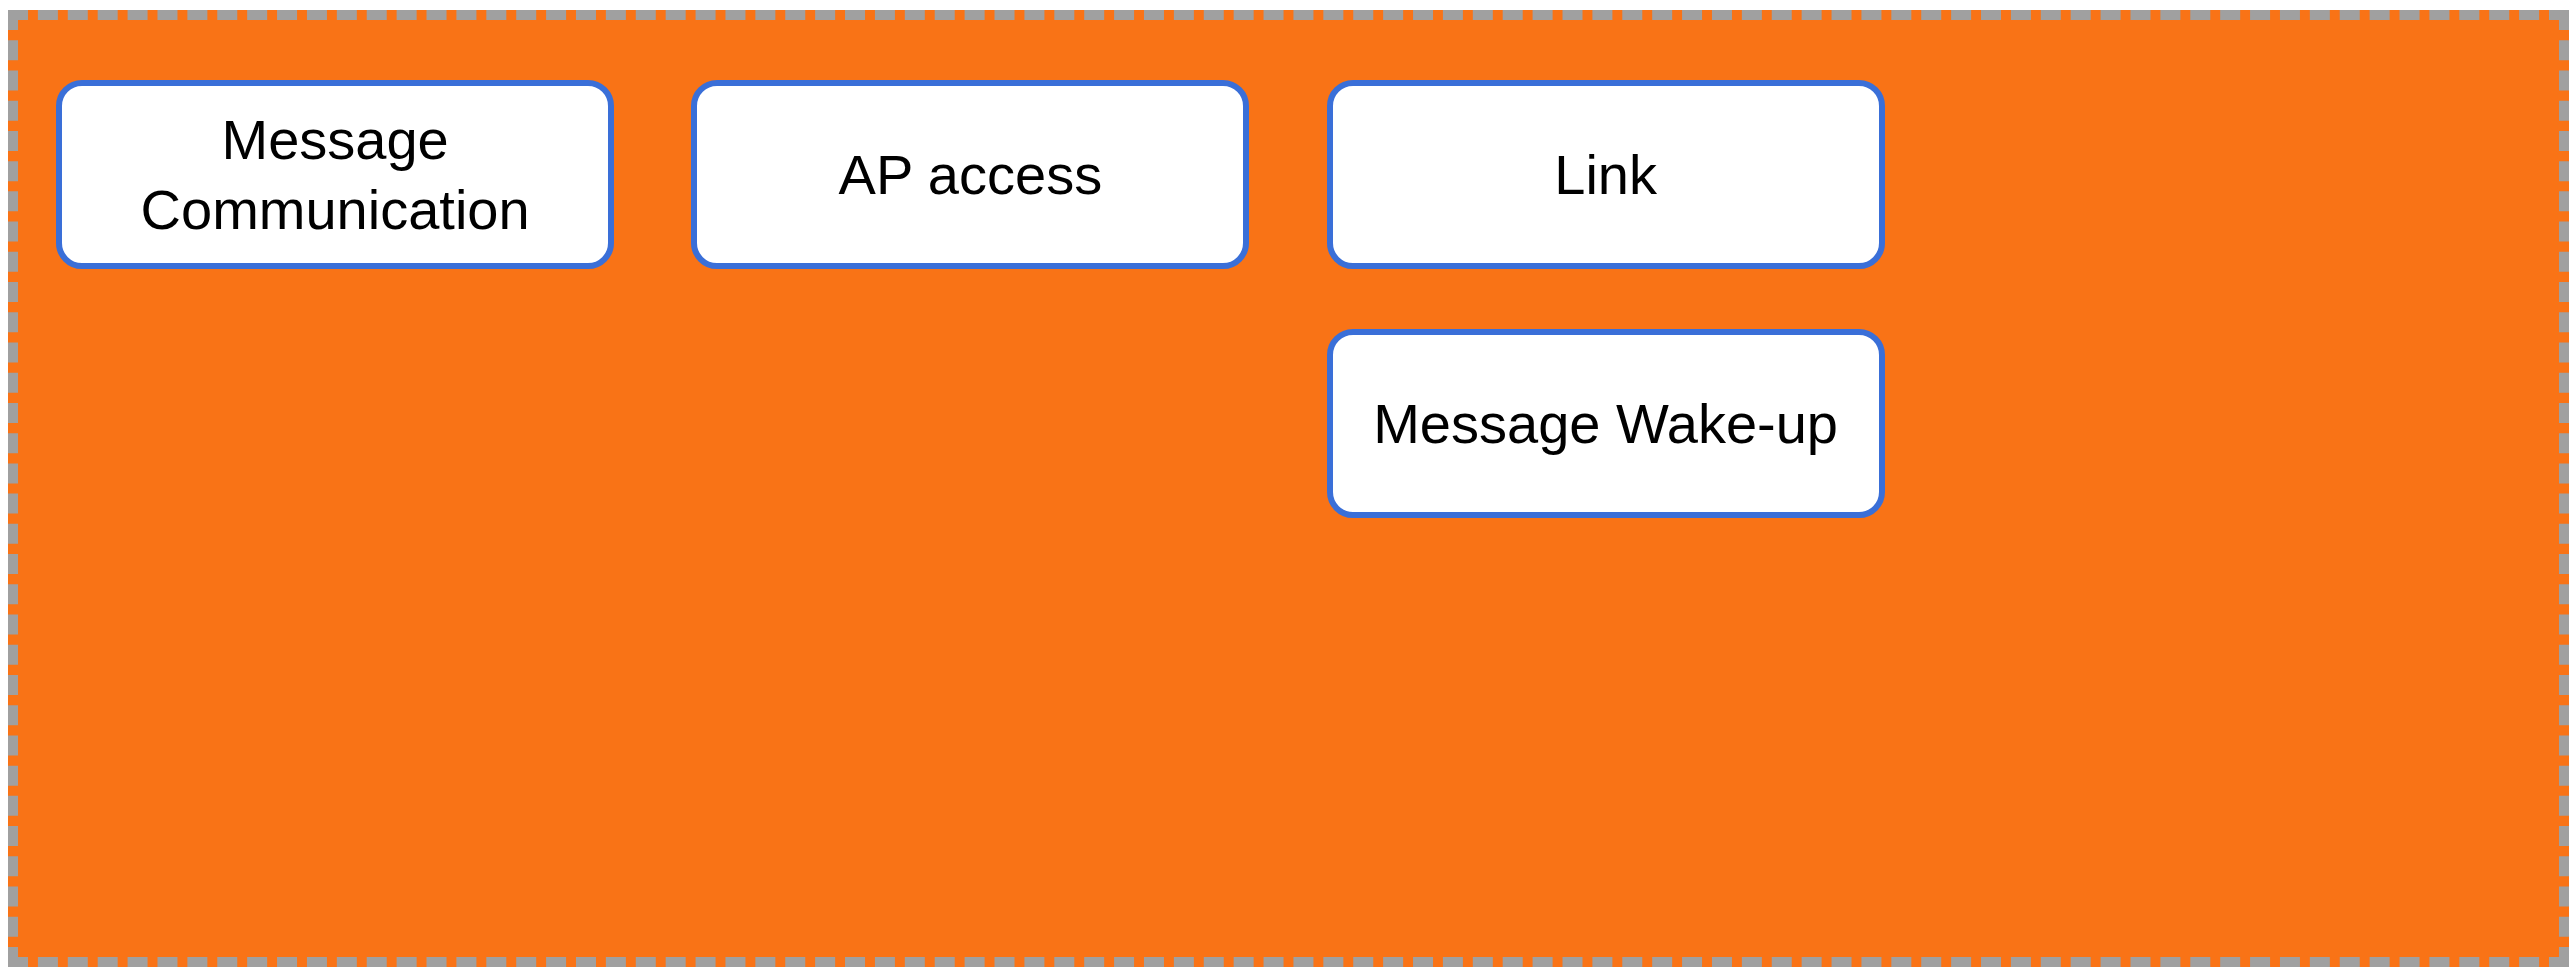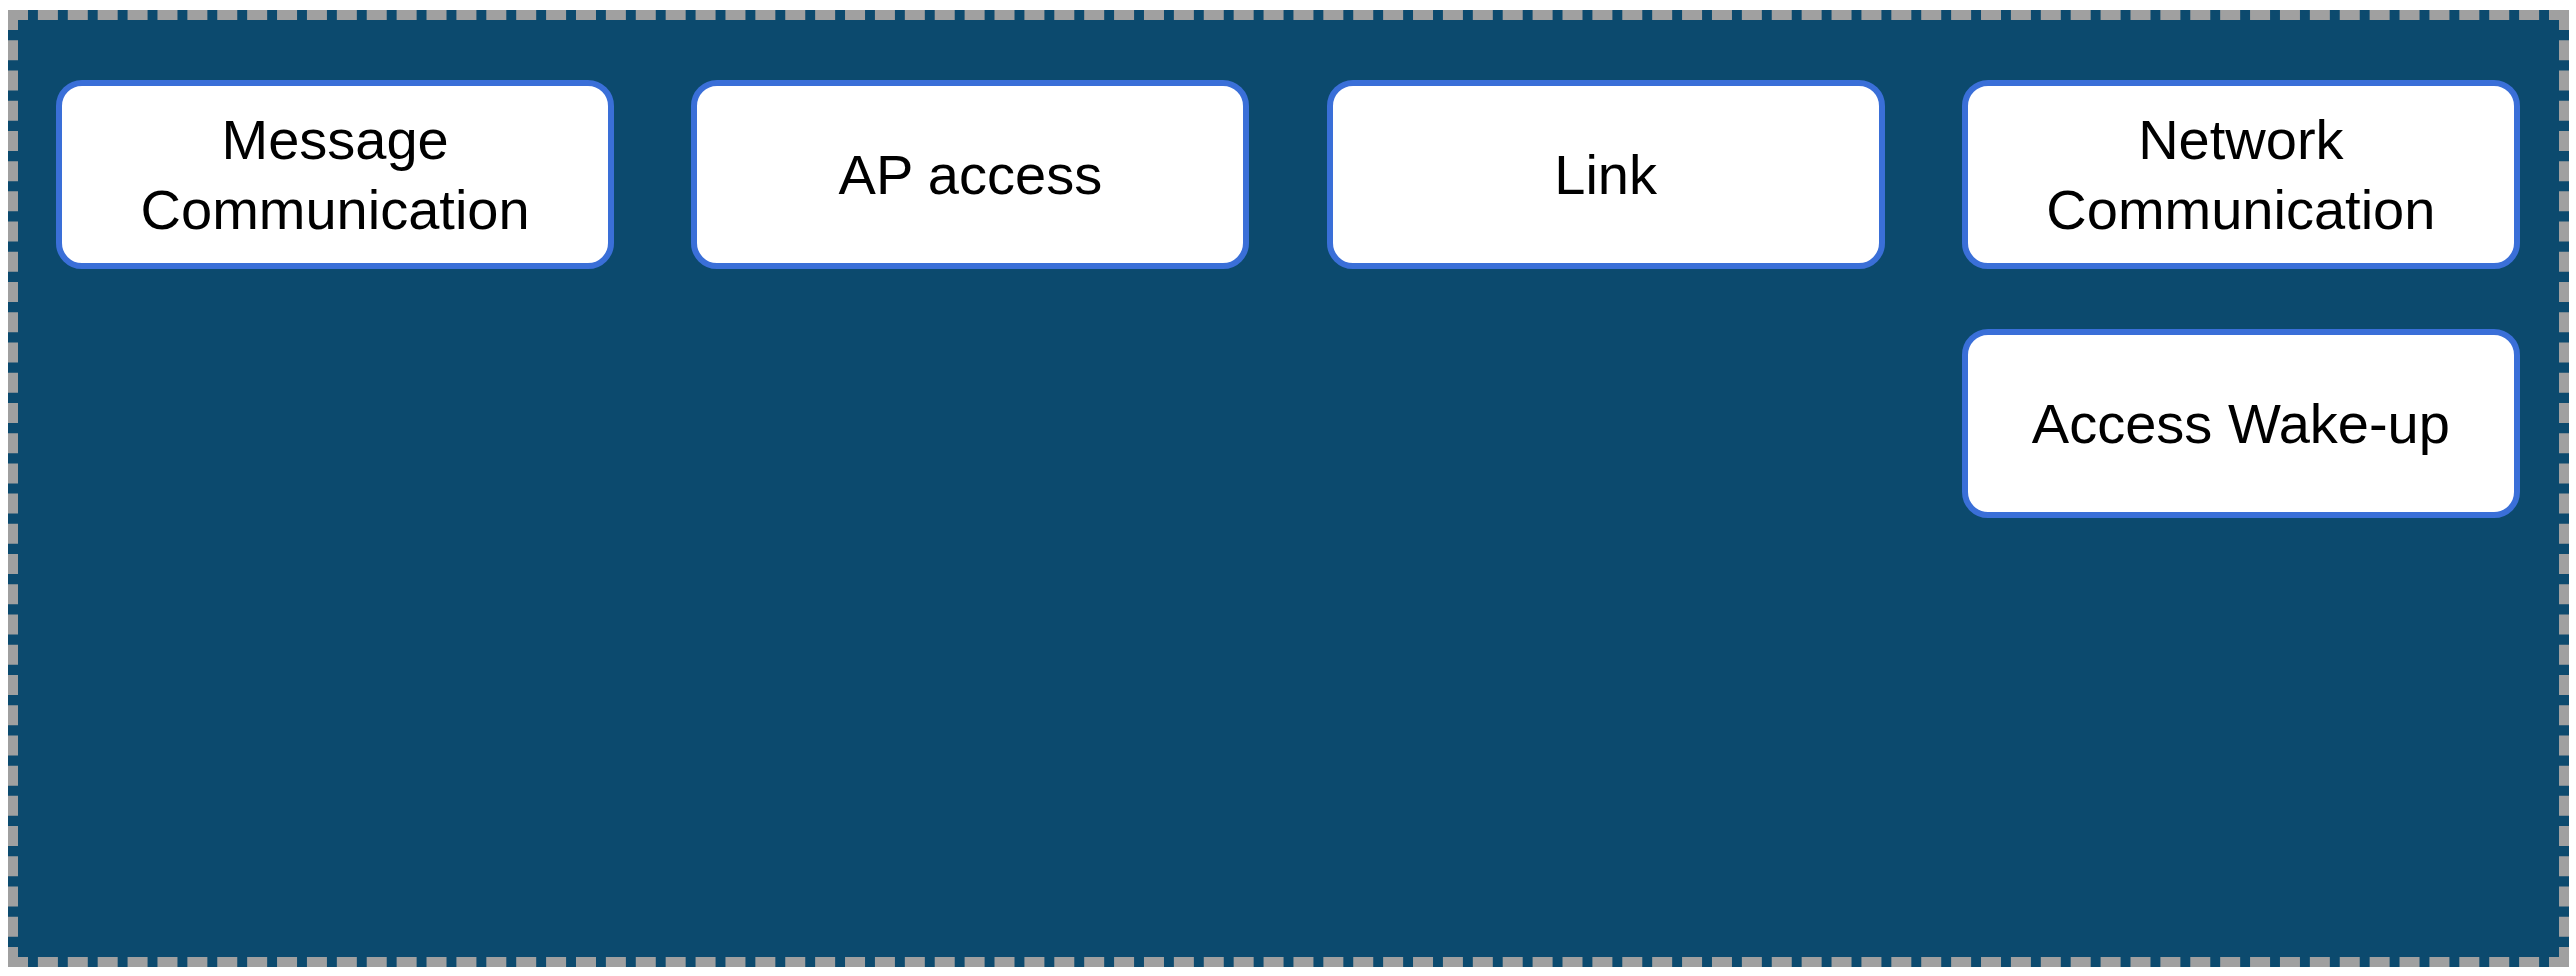--- a/index.html
+++ b/index.html
@@ -13,21 +13,21 @@
       width: 2576px;
       height: 977px;
       display: flex;
       align-items: center;
       justify-content: center;
     }
     .outer-frame {
       width: 2561px;
       height: 957px;
       border: 10px dashed #a0a0a0;
-      background: #0c4a6e;
+      background: #f97316;
       padding: 60px 30px 40px 30px;
     }
     .grid {
       display: grid;
       grid-template-columns: repeat(4, 1fr);
       grid-template-rows: repeat(3, auto);
       column-gap: 60px;
       row-gap: 60px;
       justify-items: center;
       align-items: start;
@@ -54,21 +54,20 @@
   </style>
 </head>
 <body>
 
 <div class="outer-frame">
   <div class="grid">
     <div class="box">Message Communication</div>
     <div class="box">AP access</div>
     <div class="box">Link</div>
 
-    <div class="box">Network Communication</div>
 
     <div class="box empty"></div>
     <div class="box empty"></div>
     <div class="box empty"></div>
-    <div class="box">Access Wake-up</div>
+    <div class="box">Message Wake-up</div>
   </div>
 </div>
 
 
 </body></html>

